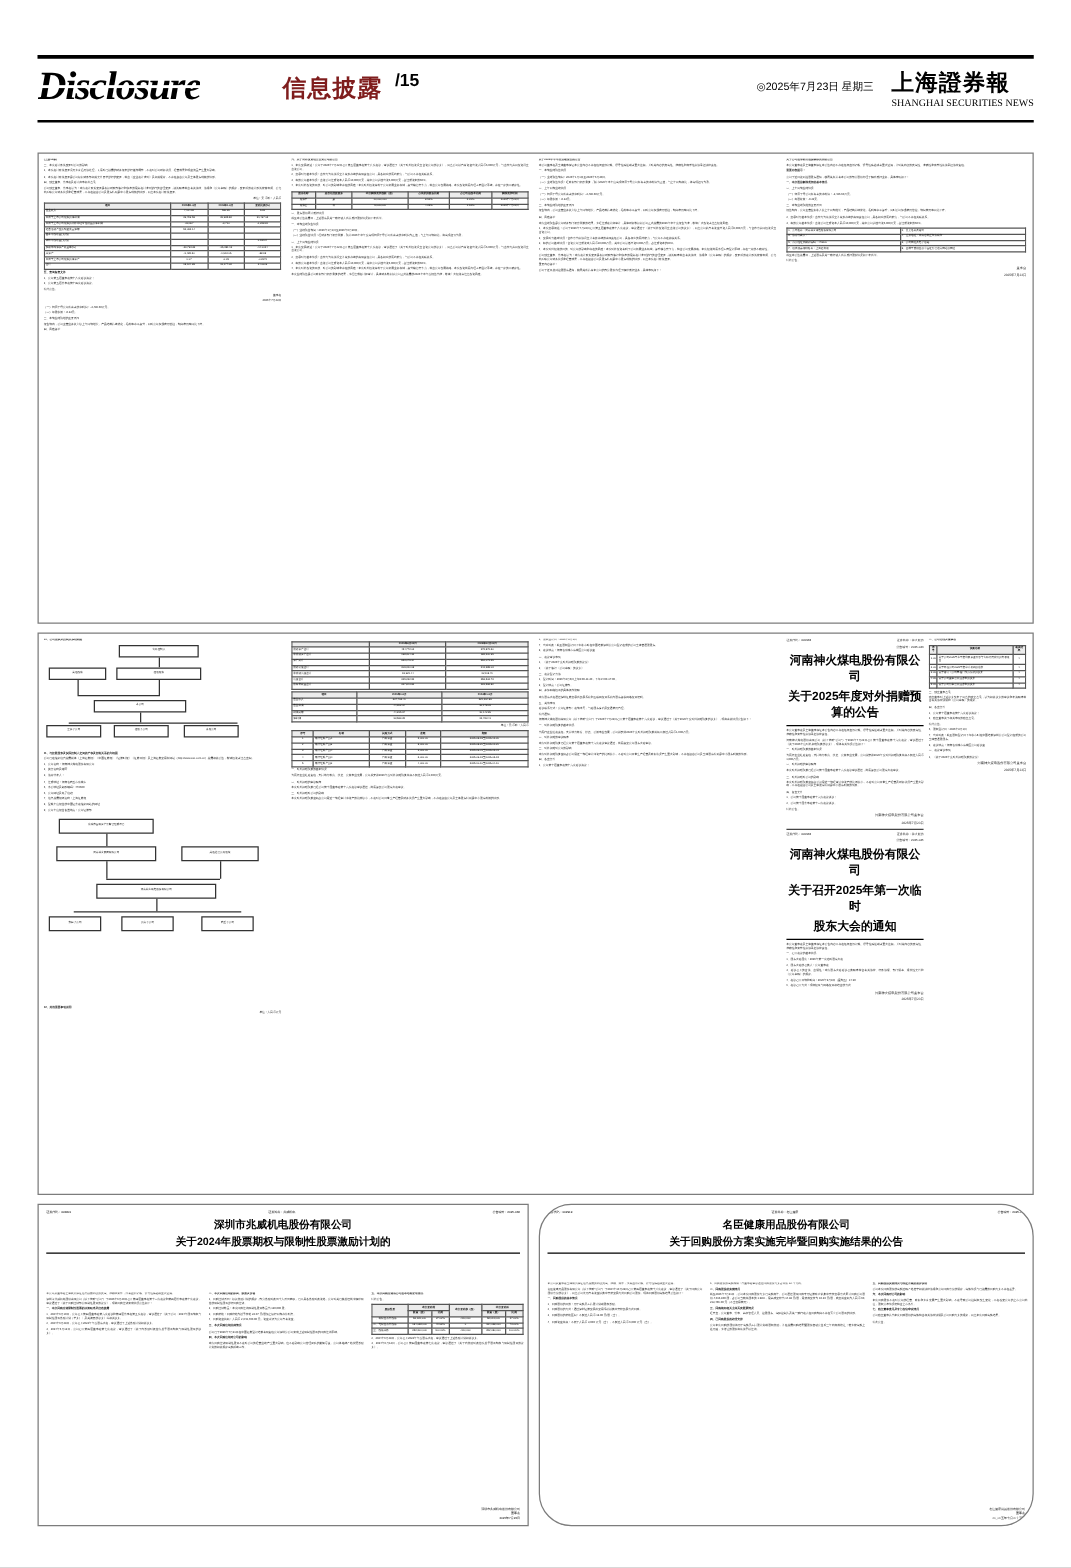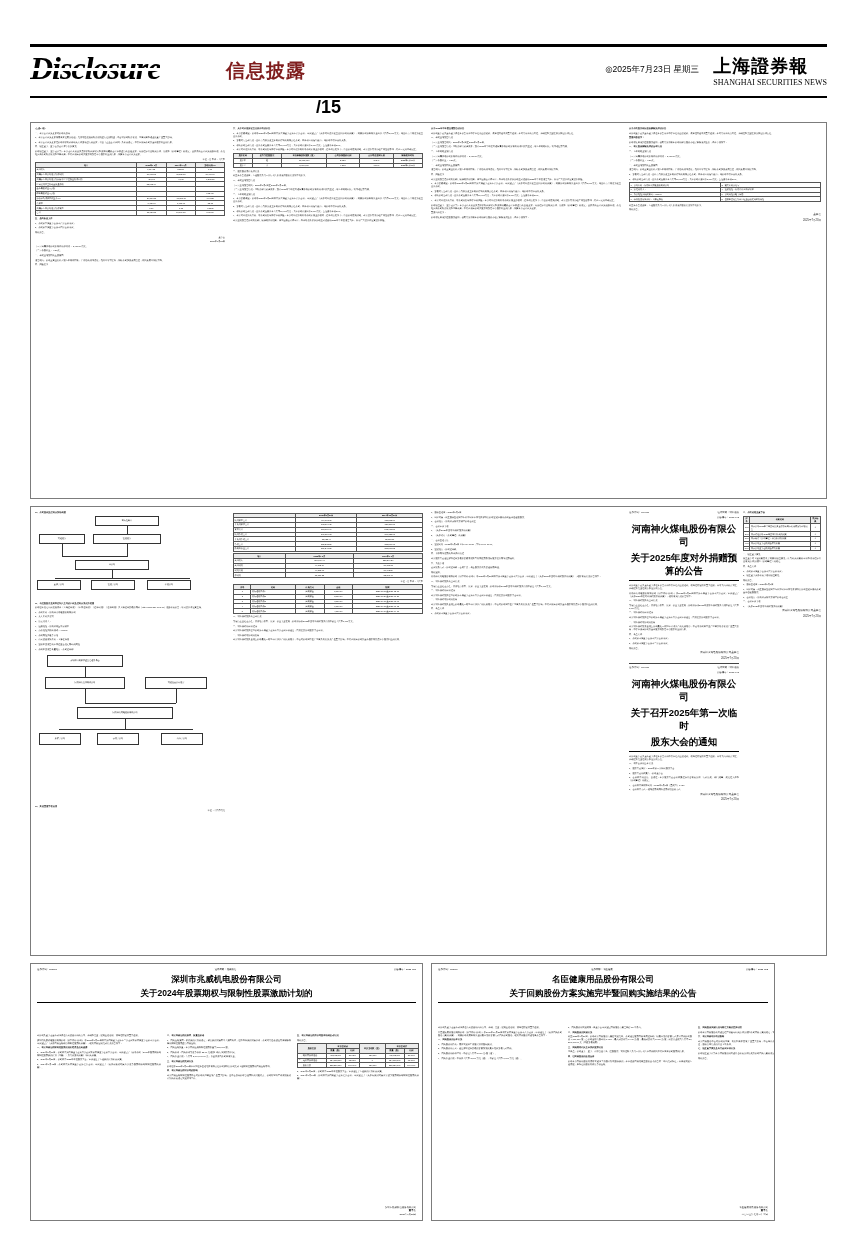--- a/index.html
+++ b/index.html
@@ -12,21 +12,21 @@
   .masthead{position:absolute;left:30px;top:48px;width:797px;height:46px;}
   .mast-rule-top{position:absolute;left:30px;top:44px;width:797px;height:3px;background:#000;}
   .mast-rule-bot{position:absolute;left:30px;top:96px;width:797px;height:2px;background:#000;}
   .disclosure{
     position:absolute;left:0;top:2px;font-family:"Liberation Serif","DejaVu Serif",serif;
     font-weight:bold;font-style:italic;font-size:32px;letter-spacing:-1px;color:#000;
     background:linear-gradient(to bottom,#000 0 48%,#fff 48% 56%,#000 56% 100%);
     -webkit-background-clip:text;background-clip:text;color:transparent;
   }
   .mast-cn{position:absolute;left:196px;top:10px;font-size:19px;font-weight:bold;color:#7f1d1d;letter-spacing:1px;}
-  .mast-page{position:absolute;left:286px;top:8px;font-size:18px;font-weight:bold;color:#000;margin-top:41px;}
+  .mast-page{position:absolute;left:286px;top:8px;font-size:14px;font-weight:bold;color:#000;}
   .mast-date{position:absolute;right:128px;top:16px;font-size:8.5px;color:#000;margin-left:40px;}
   .mast-paper{position:absolute;right:0;top:6px;font-family:"Liberation Serif",serif;font-weight:bold;font-size:18px;color:#000;letter-spacing:1px;}
   .mast-paper small{font-size:8px;display:block;text-align:right;letter-spacing:0;font-weight:normal;}
 
   
   .block{position:absolute;border:1px solid #7c7c7c;background:#fff;box-sizing:border-box;overflow:hidden;}
   .col{position:absolute;box-sizing:border-box;overflow:hidden;}
   .tiny{font-size:2.2px;line-height:3.0px;color:#222;text-align:justify;word-break:break-all;}
   .tiny p{margin:0 0 1.6px 0;}
   .tiny .b{font-weight:bold;}
@@ -673,21 +673,21 @@
       <p>2、2024年5月28日，公司召开2023年年度股东大会，审议通过了上述激励计划相关议案。</p>
       <p>3、2024年6月12日，公司召开第四届董事会第七次会议，审议通过了《关于向激励对象首次授予股票期权与限制性股票的议案》。</p>
     </div>
     <div class="bottom-mark">
       <div>深圳市兆威机电股份有限公司</div>
       <div>董事会</div>
       <div>2025年7月23日</div>
     </div>
   </div>
 
-  <div class="block" style="left:431px;top:963px;width:344px;height:258px;">
+  <div class="block" style="left:431px;top:963px;width:396px;height:258px;border-radius:26px;">
     <div style="padding:4px 6px 0 6px;">
       <div class="code-line">
         <span>证券代码：002919</span>
         <span>证券简称：名臣健康</span>
         <span>公告编号：2025-052</span>
       </div>
       <div class="hd hd2">名臣健康用品股份有限公司</div>
       <div class="hd hd2">关于回购股份方案实施完毕暨回购实施结果的公告</div>
       <div class="rule"></div>
     </div>

